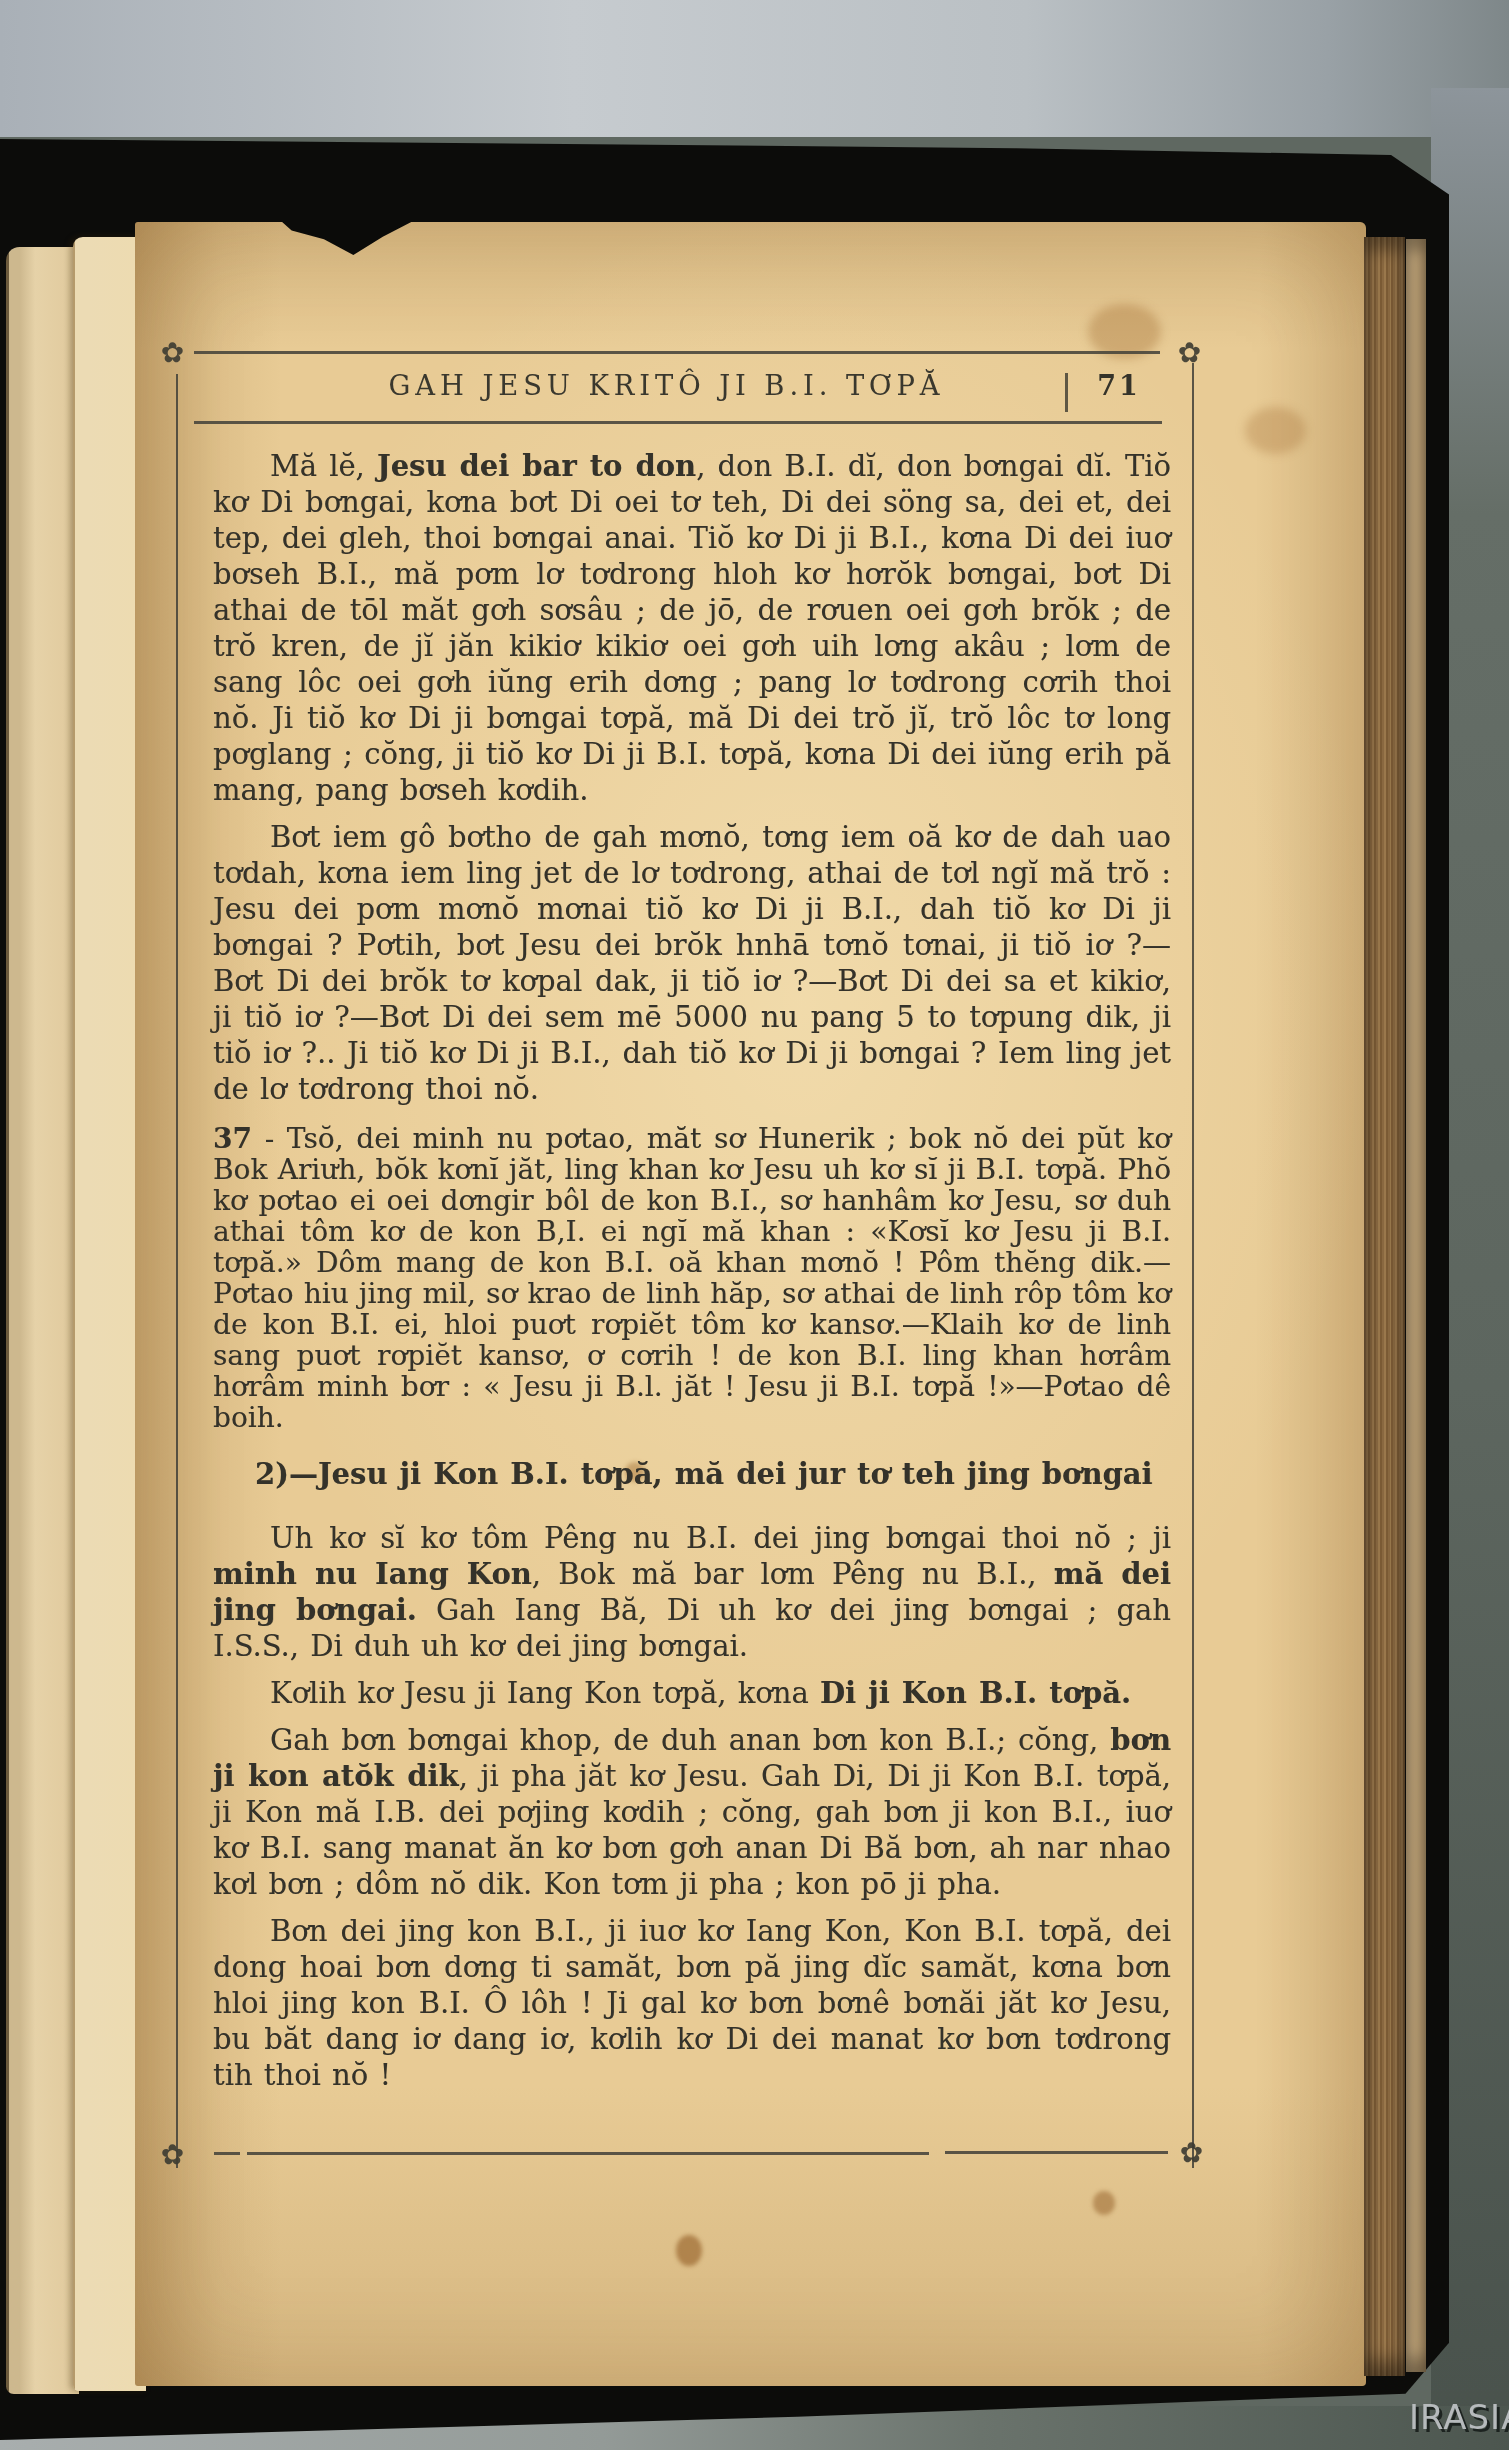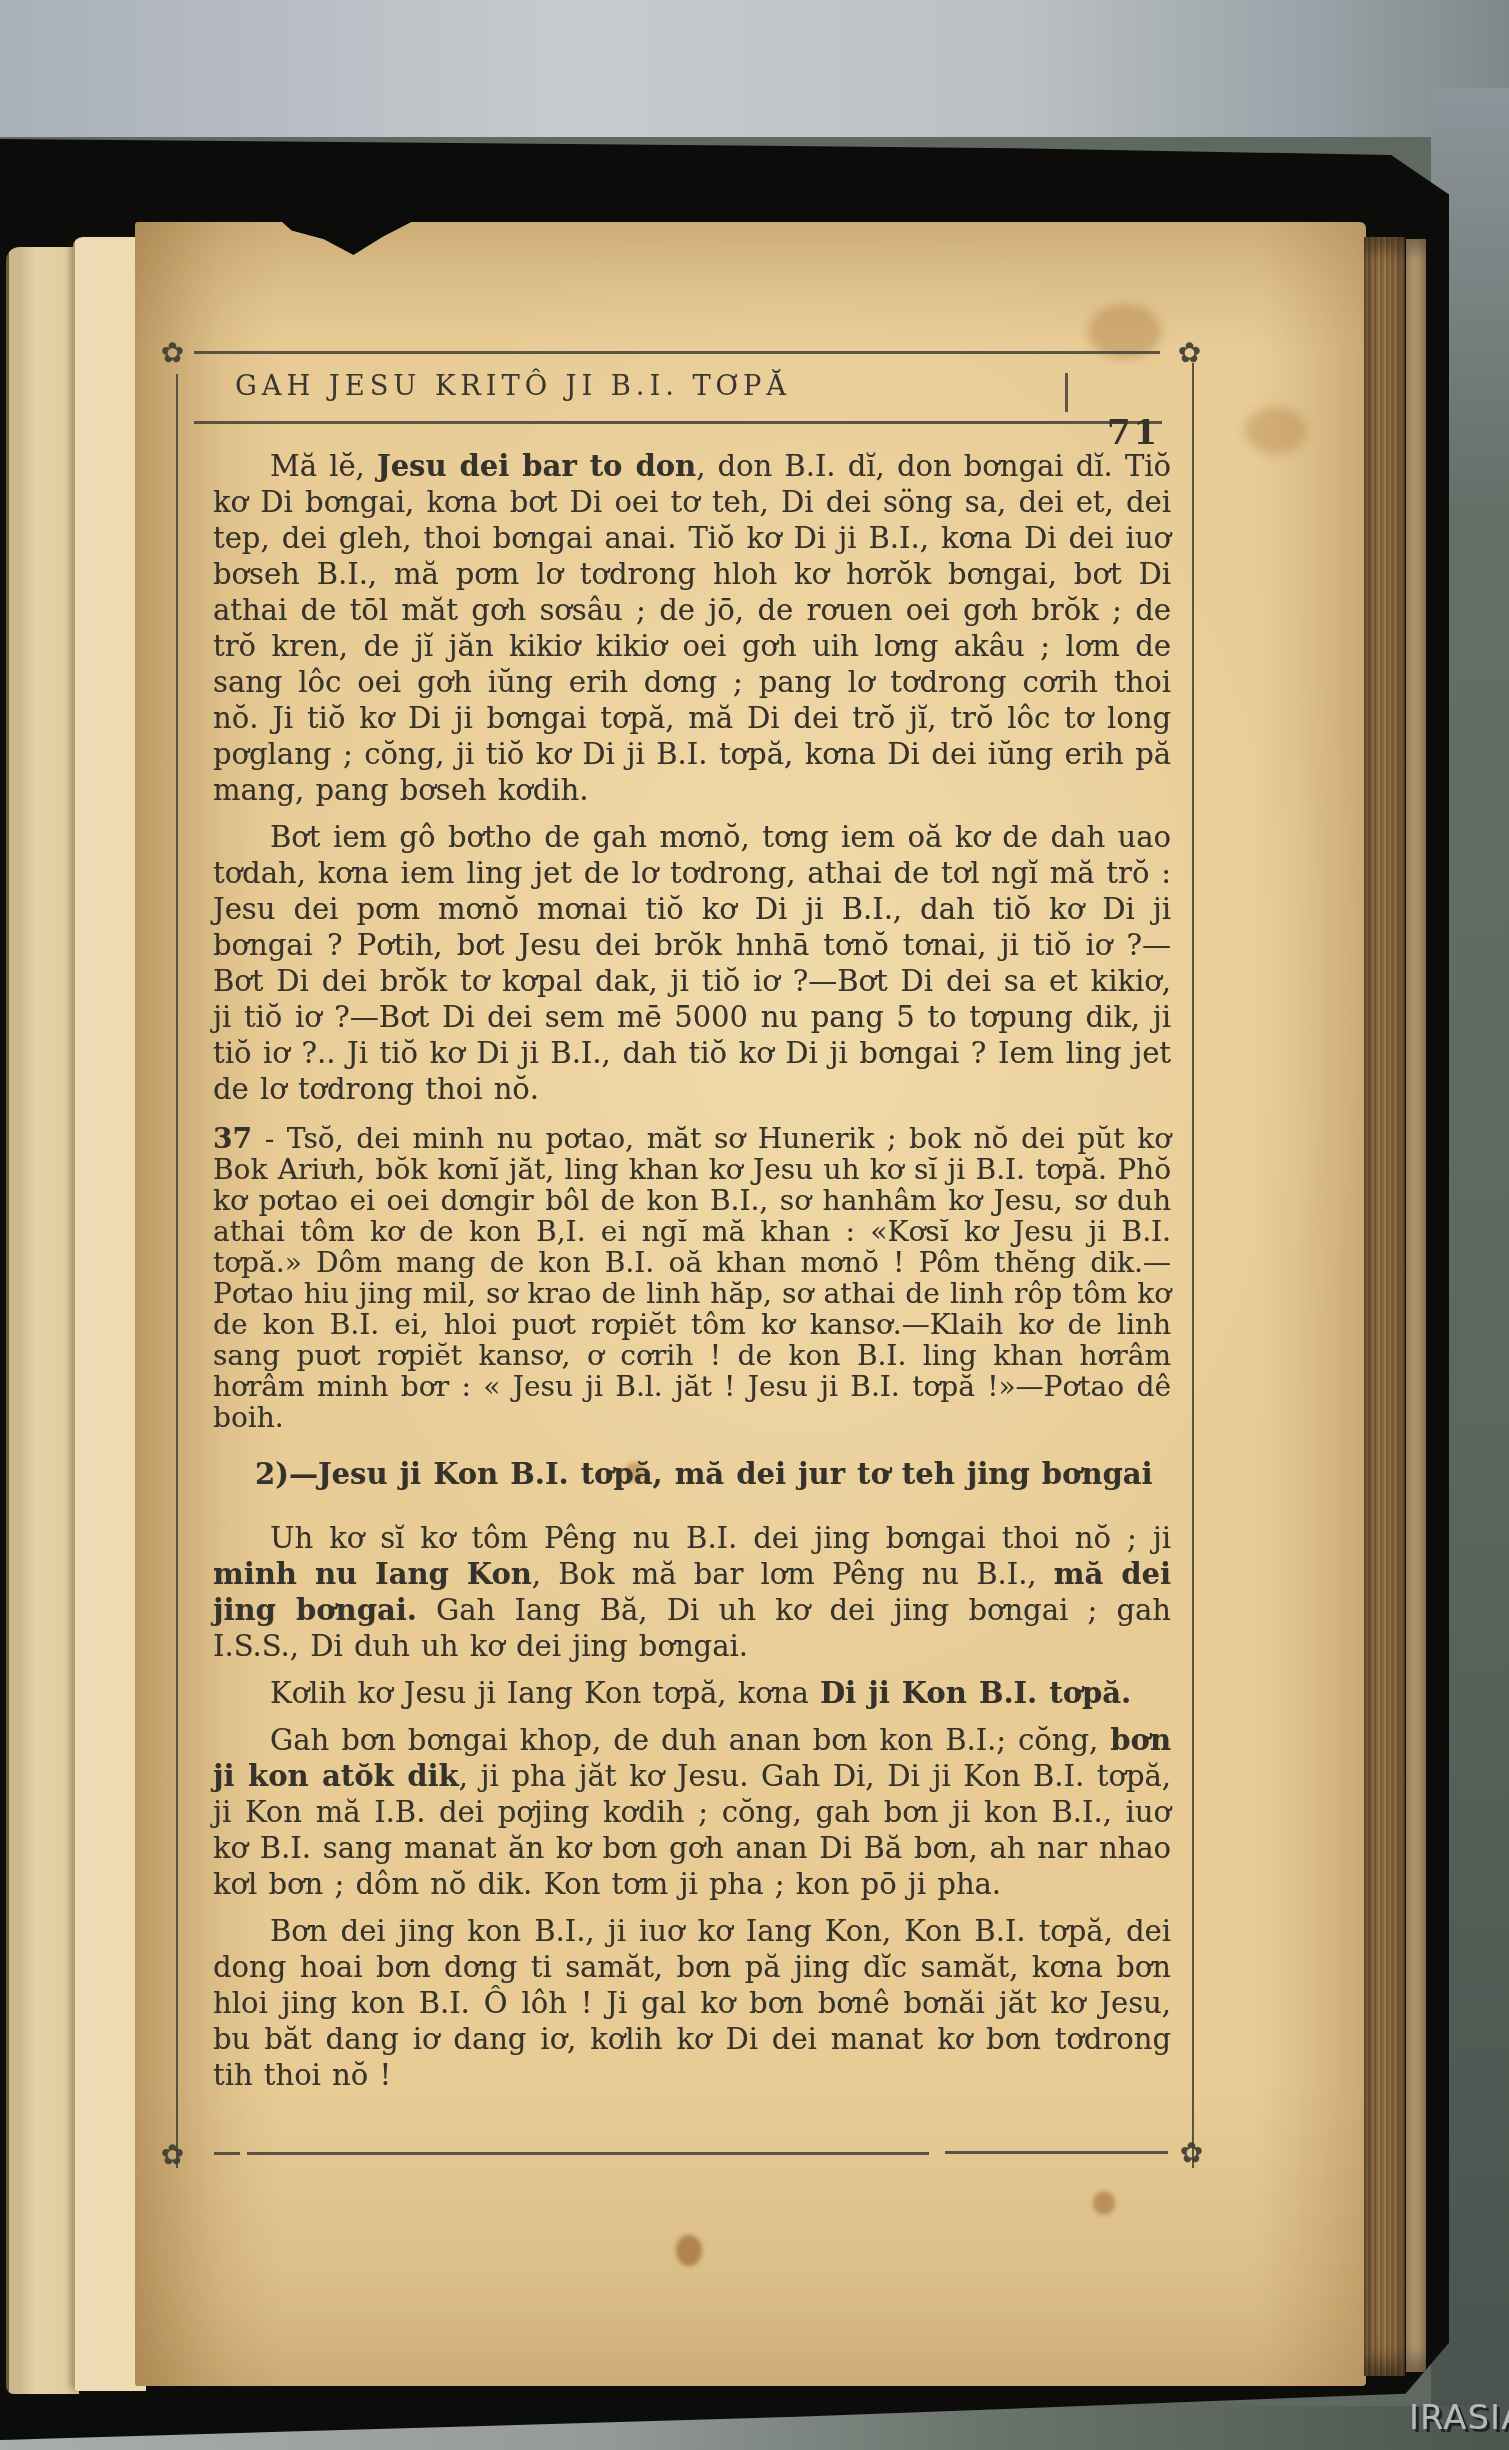--- a/index.html
+++ b/index.html
@@ -54,25 +54,25 @@
     box-shadow:inset 0 11.8px 13.7px rgba(0,0,0,.3),inset 0 -13.7px 15.7px rgba(0,0,0,.35);}
 
   
   .rule{position:absolute;background:#45433a;opacity:.88;}
   .rule.h{height:2.9px;}
   .rule.v{width:2px;}
   .ornament{position:absolute;width:39px;height:39px;color:#3f3d33;font-family:"DejaVu Sans",sans-serif;
     font-size:28px;line-height:39px;text-align:center;opacity:.92;}
 
   
-  .running-head{position:absolute;left:235px;top:370px;width:863px;text-align:left;
+  .running-head{position:absolute;left:235px;top:370px;width:863px;text-align:center;
     font-size:27.4px;letter-spacing:4.9px;color:#3a382e;white-space:nowrap;}
   .head-divider{position:absolute;left:1065px;top:373px;width:2.9px;height:39px;background:#3c3a30;opacity:.8;}
-  .page-number{position:absolute;left:1078px;top:370px;width:82px;text-align:right;
-    font-size:34px;letter-spacing:2.9px;color:#35332a;font-weight:bold;margin-top:42px;}
+  .page-number{position:absolute;left:1078px;top:370px;width:82px;text-align:center;
+    font-size:27px;letter-spacing:2.9px;color:#35332a;font-weight:bold;}
 
   
   .text-block{position:absolute;left:202px;top:437px;width:980px;color:#34322a;
     text-shadow:0.3px 0.4px 0 rgba(56,48,26,.3);}
   .para{font-size:29px;line-height:36px;text-align:justify;text-indent:57px;
     word-spacing:2px;margin:11px;}
   .para .b{font-weight:bold;}
   .para.italic{margin-top:9.8px;}
   .para.small{font-size:28px;line-height:31px;text-indent:0;margin-top:15.7px;word-spacing:1px;}
   .para.heading{font-weight:bold;text-indent:53px;margin:23.5px 0 27.4px 0;}

